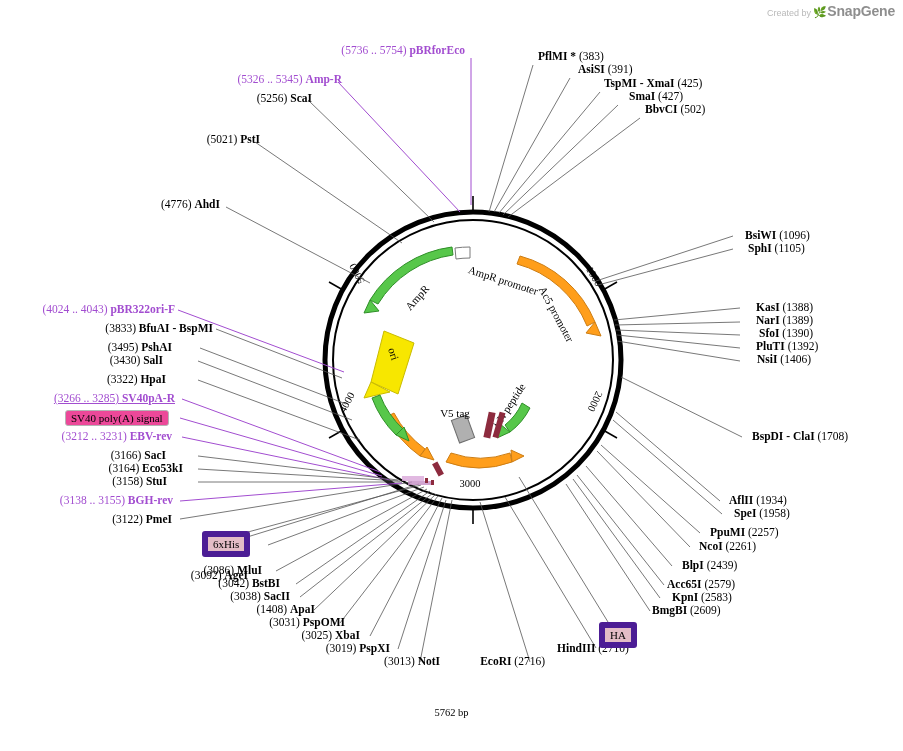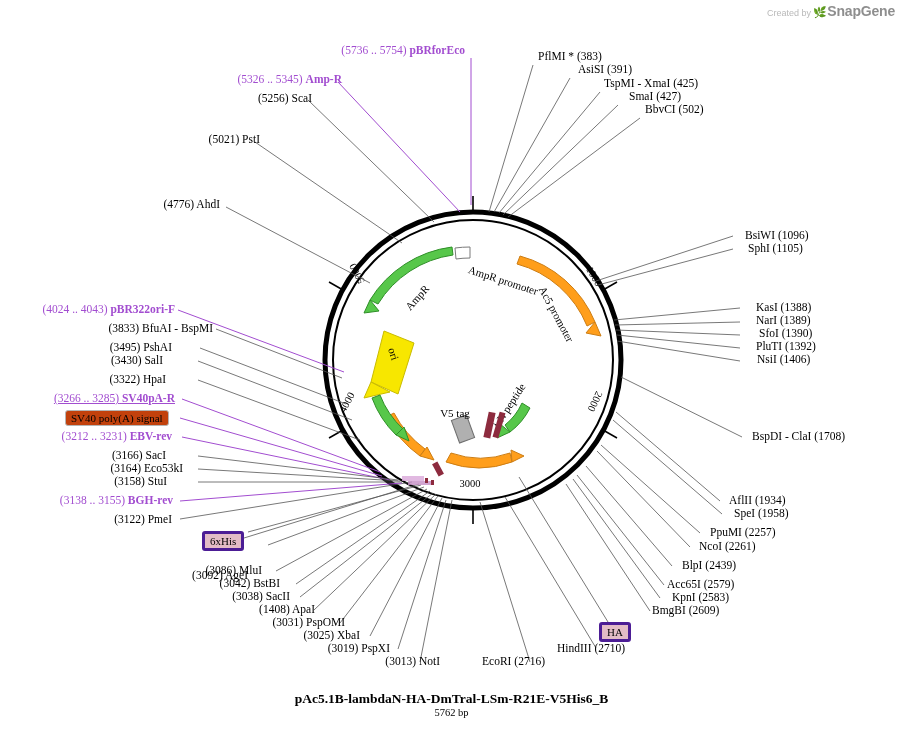--- a/index.html
+++ b/index.html
@@ -23,21 +23,21 @@
   .lbl {
     position: absolute;
     white-space: nowrap;
     font-size: 11.5px;
     line-height: 13px;
   }
   .pos {
     color: #000000;
   }
   .nm {
-    font-weight: normal;
+    font-weight: bold;
   }
   .purple {
     color: #a24dd0;
   }
   .purple .nm { font-weight: bold; }
   .right { text-align: right; }
   .credit {
     position: absolute;
     right: 8px;
     top: 3px;
@@ -73,27 +73,27 @@
     font-size: 10.5px;
   }
   .tagbox {
     position: absolute;
     border-radius: 3px;
     font-size: 11px;
     padding: 1px 5px;
     white-space: nowrap;
   }
   .tag-gray {
-    background: #c2410c;
+    background: #ec4899;
     border: 1px solid #b5b5b5;
     color: #000;
   }
   .tag-pink {
     background: #e3bcc6;
-    border: 3px solid #4c1d95;
+    border: 6px solid #4c1d95;
     color: #000;
     text-align: right;
   }
   svg#plasmid {
     position: absolute;
     left: 0;
     top: 0;
     width: 903px;
     height: 751px;
   }
@@ -481,16 +481,15 @@
   </div>
   <div class="lbl right" style="left:0px; top:513px; width:172px;">
     <span class="pos">(3122)</span>
     <span class="nm">PmeI</span>
   </div>
 
   <div class="tagbox tag-gray" style="left:65px; top:410px;">SV40 poly(A) signal</div>
   <div class="tagbox tag-pink" style="left:202px; top:531px;">6xHis</div>
   <div class="tagbox tag-pink" style="left:599px; top:622px;">HA</div>
 
-  <div class="title" style="top:691px;">pAc5.1B-lambdaN-HA-DmTral-LSm-R21E-V5His6_B</div>
   <div class="subtitle" style="top:707px;">5762 bp</div>
 
 </div>
 
 </body></html>

